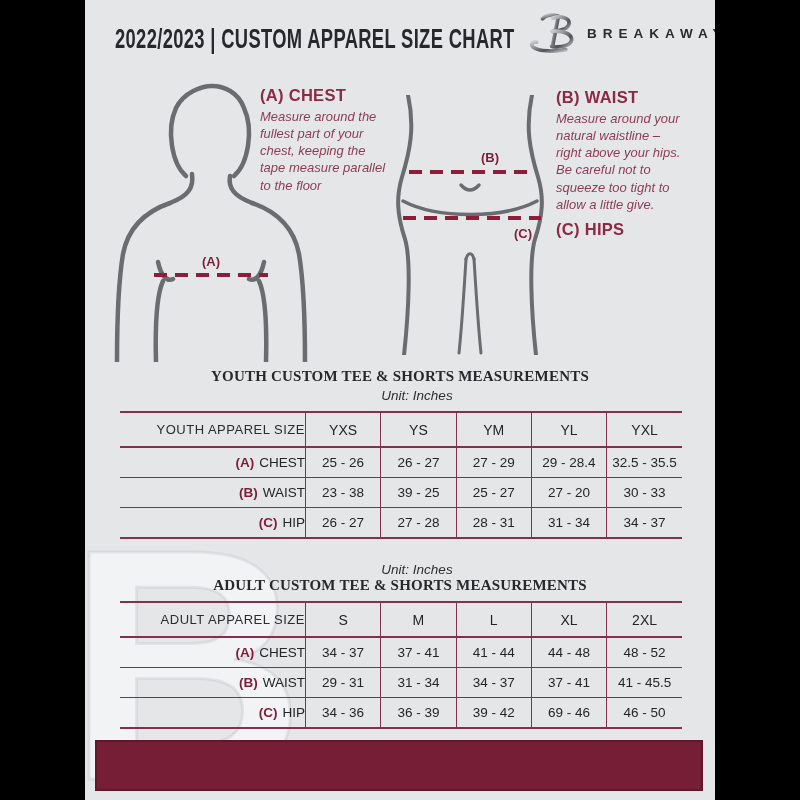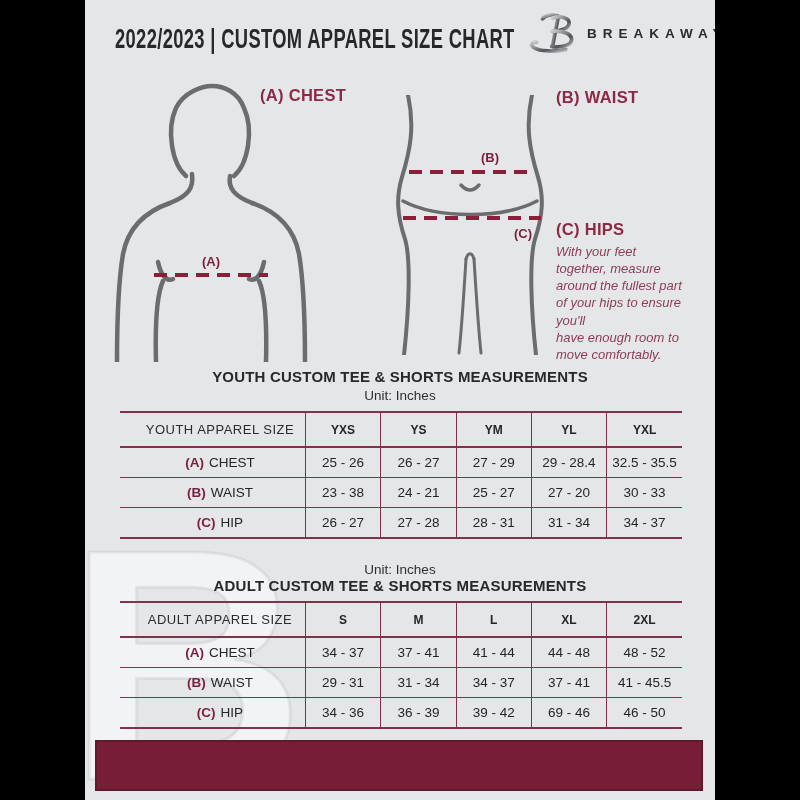--- a/index.html
+++ b/index.html
@@ -12,35 +12,35 @@
     font-weight:700;font-size:27px;letter-spacing:0.5px;transform:scaleX(0.68);transform-origin:left center;}
   .brand{position:absolute;left:440px;top:12px;display:flex;align-items:center;gap:12px;text-align:center;}
   .brand-word{font-weight:700;font-size:13.5px;letter-spacing:6px;color:#2a2c2e;}
 
   
   .guide-head{position:absolute;font-weight:700;font-size:16.5px;color:#8c2944;letter-spacing:0.3px;}
   .guide-body{position:absolute;font-style:italic;font-size:13px;line-height:1.32;color:#8c3d53;white-space:pre-line;}
   .fig{position:absolute;}
 
   
-  .sec-title{position:absolute;left:0;width:100%;text-align:center;font-weight:700;font-size:15px;color:#26282a;letter-spacing:0.2px;}
-  .sec-unit{position:absolute;left:0;width:100%;text-align:center;font-size:13.5px;color:#2c2e30;}
+  .sec-title{position:absolute;left:0;width:100%;text-align:center;font-weight:700;font-size:15px;color:#26282a;letter-spacing:0.2px;font-family:Liberation Serif, serif;}
+  .sec-unit{position:absolute;left:0;width:100%;text-align:center;font-style:italic;font-size:13.5px;color:#2c2e30;padding-left:17px;}
 
   
   .tbl-wrap{position:absolute;left:35px;width:562px;z-index:1;}
   .size-table{width:100%;border-collapse:collapse;table-layout:fixed;color:#232527;
     border-top:2px solid #83304a;border-bottom:2px solid #83304a;background:transparent;}
   .size-table col.c0{width:33%;}
   .size-table thead tr{border-bottom:2.5px solid #83304a;}
   .size-table tbody tr{border-top:1.5px solid #83304a;}
   .size-table th,.size-table td{padding:0;text-align:center;font-size:13.5px;}
-  .size-table thead th{height:33px;font-weight:700;font-size:12px;}
+  .size-table thead th{height:33px;font-weight:400;font-size:14px;}
   .size-table tbody td{height:29px;}
   .size-table th+th,.size-table td+td{border-left:1.5px solid #83304a;}
-  .size-table .lbl{text-align:center;padding-left:15px;}
+  .size-table .lbl{text-align:right;padding-left:15px;}
   .size-table thead .lbl{font-weight:400;font-size:13px;letter-spacing:0.5px;color:#2a2c2e;}
   .pre{font-weight:700;color:#7b1e38;margin-right:5px;}
 
   
   .watermark{position:absolute;left:-18px;top:536px;z-index:0;font-weight:700;font-size:330px;line-height:0.78;
     color:rgba(255,255,255,0.5);-webkit-text-stroke:3px rgba(178,181,186,0.25);}
   .footer-bar{position:absolute;left:10px;top:740px;width:604px;height:47px;background:#751e36;
     border:2px solid #61182c;z-index:3;}
 </style>
 </head>
@@ -99,31 +99,35 @@
         <path d="M71,164 C69,196 67,230 64,258" stroke-width="3"></path>
         <path d="M79,164 C81,196 83,230 86,258" stroke-width="3"></path>
       </g>
       <line x1="14" y1="77" x2="136" y2="77" stroke="#8c1e3a" stroke-width="4" stroke-dasharray="13 8"></line>
       <text x="95" y="67" text-anchor="middle" font-size="13" font-weight="700" fill="#7b1e38">(B)</text>
       <line x1="8" y1="123" x2="146" y2="123" stroke="#8c1e3a" stroke-width="4" stroke-dasharray="13 8"></line>
       <text x="128" y="143" text-anchor="middle" font-size="13" font-weight="700" fill="#7b1e38">(C)</text>
     </svg>
 
     <div class="guide-head" style="left:175px;top:86px;">(A) CHEST</div>
+    <div class="guide-body" style="left:175px;top:108px;width:160px;">Measure around the
+fullest part of your
+chest, keeping the
+tape measure parallel
+to the floor</div>
 
     <div class="guide-head" style="left:471px;top:88px;">(B) WAIST</div>
+    <div class="guide-body" style="left:471px;top:110px;width:158px;">Measure around your
+natural waistline –
+right above your hips.
+Be careful not to
+squeeze too tight to
+allow a little give.</div>
 
     <div class="guide-head" style="left:471px;top:220px;text-align:center;">(C) HIPS</div>
-    <div class="guide-body" style="left:471px;top:243px;width:160px;">With your feet
-together, measure
-around the fullest part
-of your hips to ensure
-you'll
-have enough room to
-move comfortably.</div>
 
     <div class="sec-title" style="top:368px;">YOUTH CUSTOM TEE &amp; SHORTS MEASUREMENTS</div>
     <div class="sec-unit" style="top:388px;">Unit: Inches</div>
     <div class="tbl-wrap" style="top:411px;">
       <table class="size-table">
         <colgroup>
             <col class="c0">
             <col>
             <col>
             <col>
@@ -145,21 +149,21 @@
             <td class="lbl"><span class="pre">(A)</span><span>CHEST</span></td>
             <td>25 - 26</td>
             <td>26 - 27</td>
             <td>27 - 29</td>
             <td>29 - 28.4</td>
             <td>32.5 - 35.5</td>
           </tr>
           <tr>
             <td class="lbl"><span class="pre">(B)</span><span>WAIST</span></td>
             <td>23 - 38</td>
-            <td>24 - 21</td>
+            <td>39 - 25</td>
             <td>25 - 27</td>
             <td>27 - 20</td>
             <td>30 - 33</td>
           </tr>
           <tr>
             <td class="lbl"><span class="pre">(C)</span><span>HIP</span></td>
             <td>26 - 27</td>
             <td>27 - 28</td>
             <td>28 - 31</td>
             <td>31 - 34</td>

